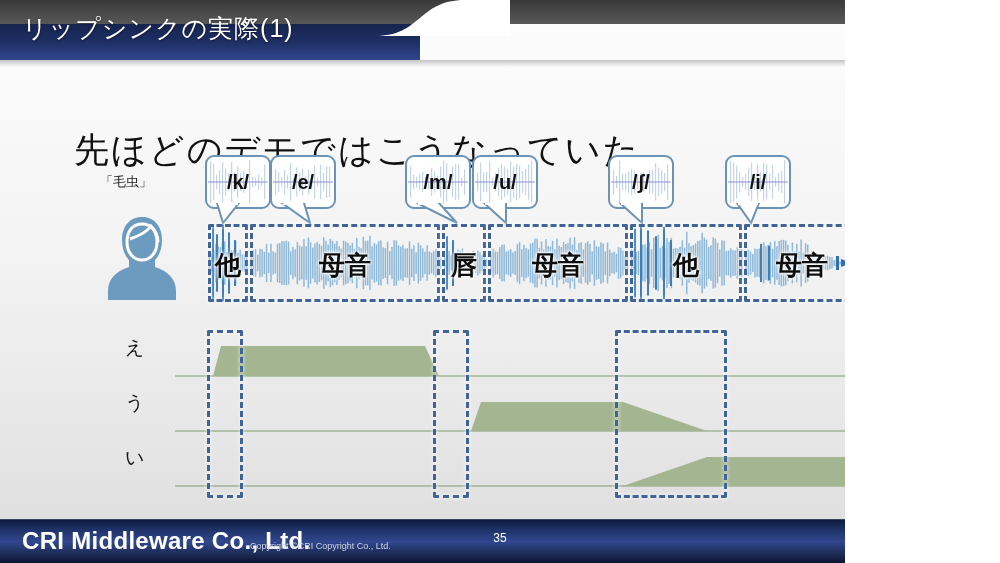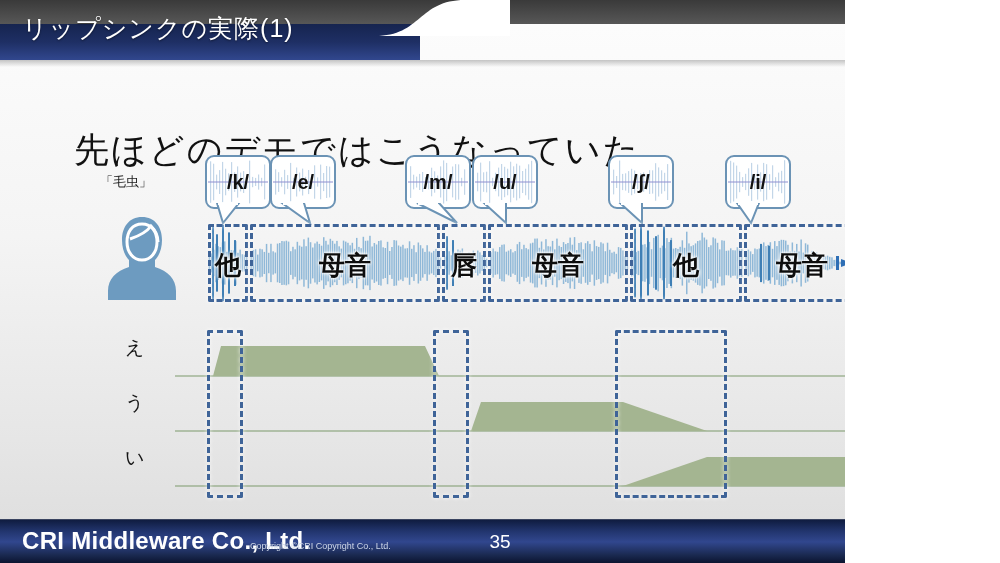--- a/index.html
+++ b/index.html
@@ -60,21 +60,21 @@
     filter:drop-shadow(0 0 2px rgba(255,255,255,.95));}
 
   
   .footer{position:absolute;left:0;top:519px;width:1000px;height:44px;
     background:linear-gradient(180deg,#0e1a3c 0%,#22356e 28%,#31478e 52%,#1a2950 82%,#0b1430 100%);
     box-shadow:inset 0 1px 0 rgba(255,255,255,.18);}
   .footer-brand{position:absolute;left:22px;top:8px;color:#fff;font-size:24px;
     font-weight:bold;letter-spacing:.3px;}
   .footer-copy{position:absolute;left:250px;top:22px;color:#cdd6e8;font-size:9px;}
   .page-num{position:absolute;left:480px;top:12px;width:40px;text-align:center;
-    color:#fff;font-size:19px;}
+    color:#fff;font-size:12px;}
   .logo{position:absolute;left:950px;top:526px;width:34px;height:31px;background:#fff;
     border-radius:5px;border:1px solid #b9c4d6;
     display:flex;flex-direction:column;align-items:center;justify-content:center;}
   .logo-word{font-size:6px;font-weight:bold;color:#14457f;letter-spacing:.2px;
     margin-top:1px;}
 </style>
 </head>
 <body>
 
 <div id="slide">

